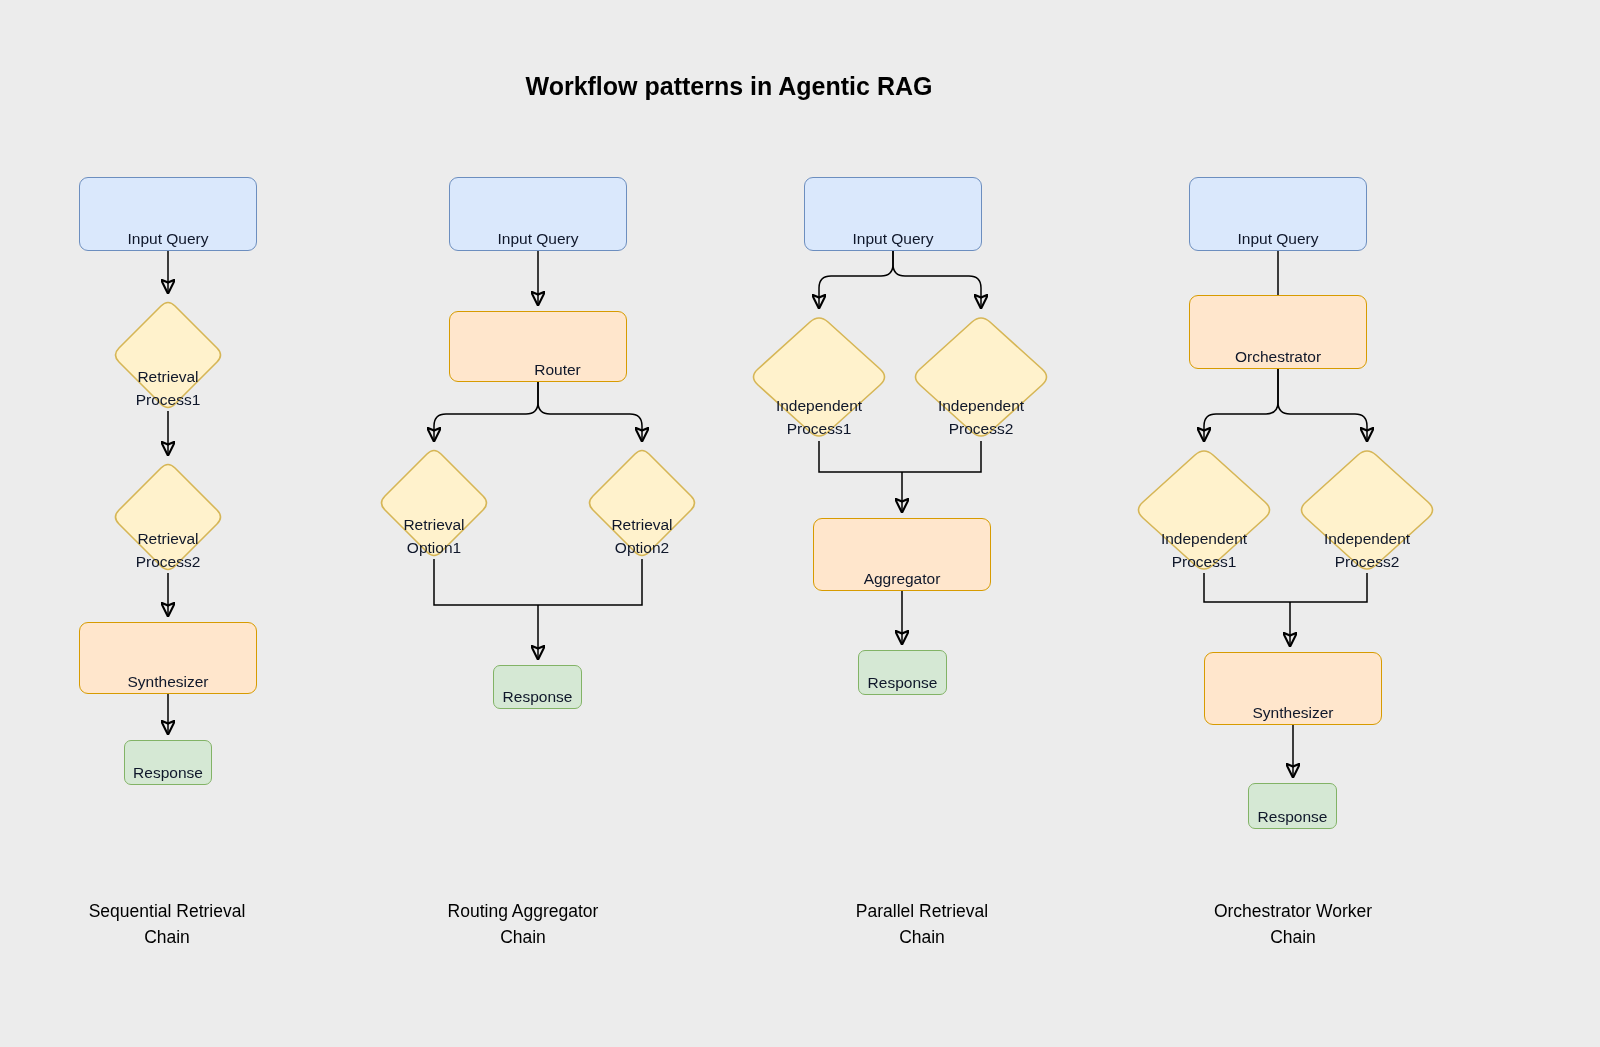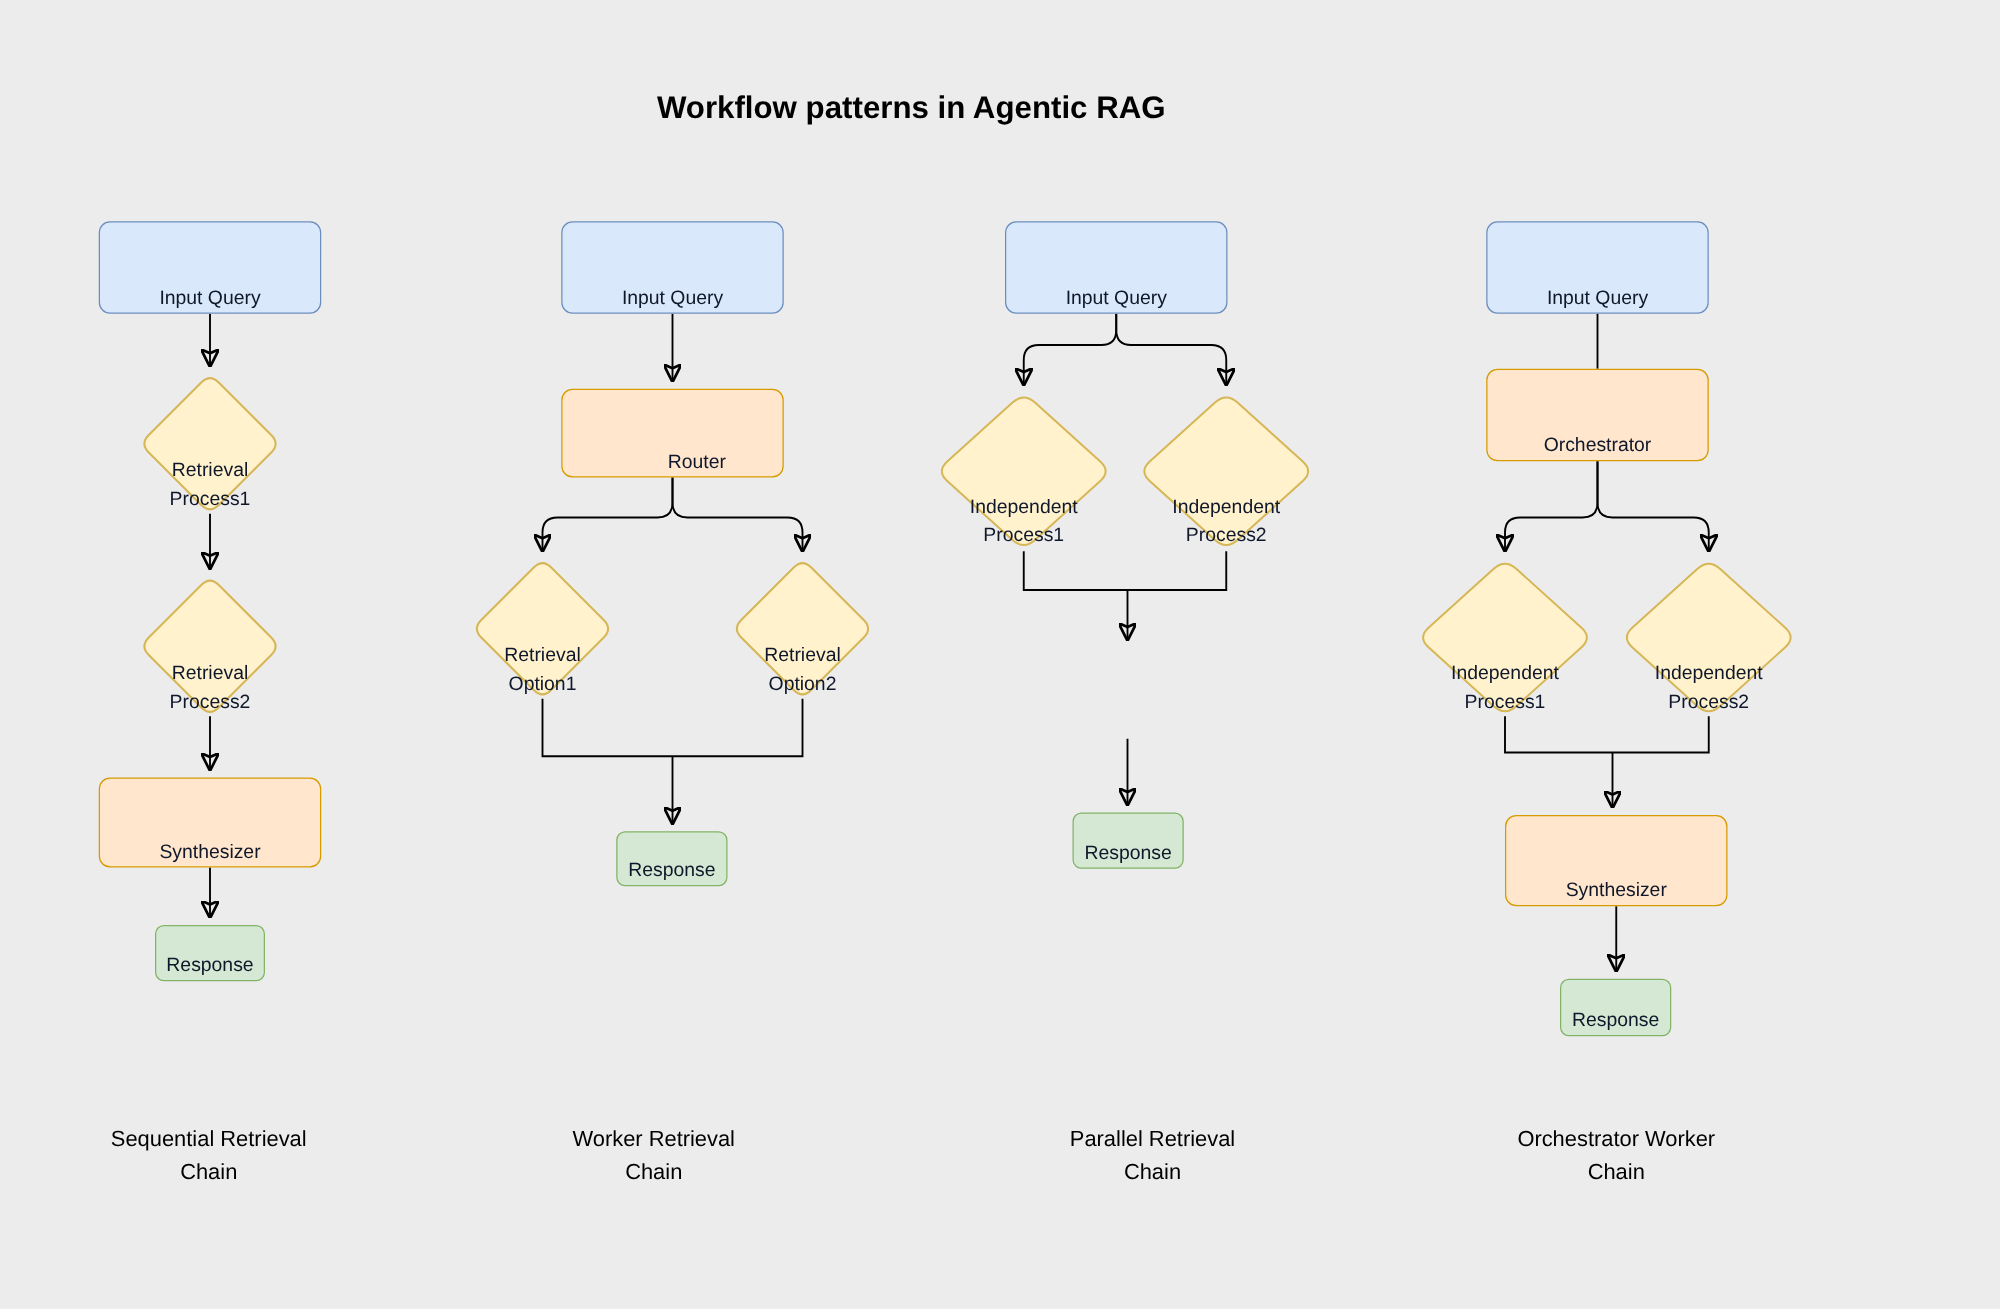--- a/index.html
+++ b/index.html
@@ -130,36 +130,39 @@
   </div>
   <div class="node diamond" style="left:586px;top:415px;width:112px;height:112px;">
     <svg width="112" height="112" viewBox="0 0 112 112">
       <path d="M49,7 Q56,0 63,7 L105,49 Q112,56 105,63 L63,105 Q56,112 49,105 L7,63 Q0,56 7,49 Z"></path>
     </svg>
     <span class="lbl">Retrieval Option2</span>
   </div>
   <div class="node rect green" style="left:493px;top:633px;width:89px;height:44px;">
     <span class="lbl">Response</span>
   </div>
-  <div class="caption" style="left:433px;top:866px;">Worker Retrieval Chain</div>
+  <div class="caption" style="left:433px;top:866px;">Routing Aggregator Chain</div>
 
   <div class="node rect blue" style="left:804px;top:145px;width:178px;height:74px;">
     <span class="lbl">Input Query</span>
   </div>
   <div class="node diamond" style="left:749px;top:282px;width:140px;height:126px;">
     <svg width="140" height="126" viewBox="0 0 140 126">
       <path d="M61,8 Q70,0 79,8 L131,55 Q140,63 131,71 L79,118 Q70,126 61,118 L9,71 Q0,63 9,55 Z"></path>
     </svg>
     <span class="lbl">Independent Process1</span>
   </div>
   <div class="node diamond" style="left:911px;top:282px;width:140px;height:126px;">
     <svg width="140" height="126" viewBox="0 0 140 126">
       <path d="M61,8 Q70,0 79,8 L131,55 Q140,63 131,71 L79,118 Q70,126 61,118 L9,71 Q0,63 9,55 Z"></path>
     </svg>
     <span class="lbl">Independent Process2</span>
+  </div>
+  <div class="node rect orange" style="left:813px;top:486px;width:178px;height:73px;">
+    <span class="lbl">Aggregator</span>
   </div>
   <div class="node rect green" style="left:858px;top:618px;width:89px;height:45px;">
     <span class="lbl">Response</span>
   </div>
   <div class="caption" style="left:832px;top:866px;">Parallel Retrieval Chain</div>
 
   <div class="node rect blue" style="left:1189px;top:145px;width:178px;height:74px;">
     <span class="lbl">Input Query</span>
   </div>
   <div class="node rect orange" style="left:1189px;top:263px;width:178px;height:74px;">

